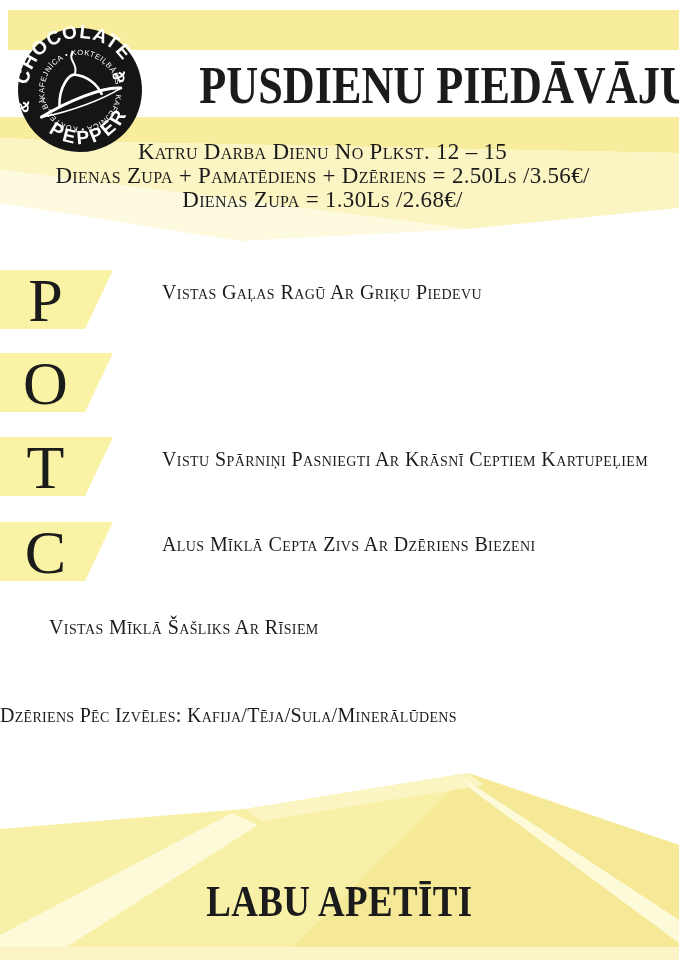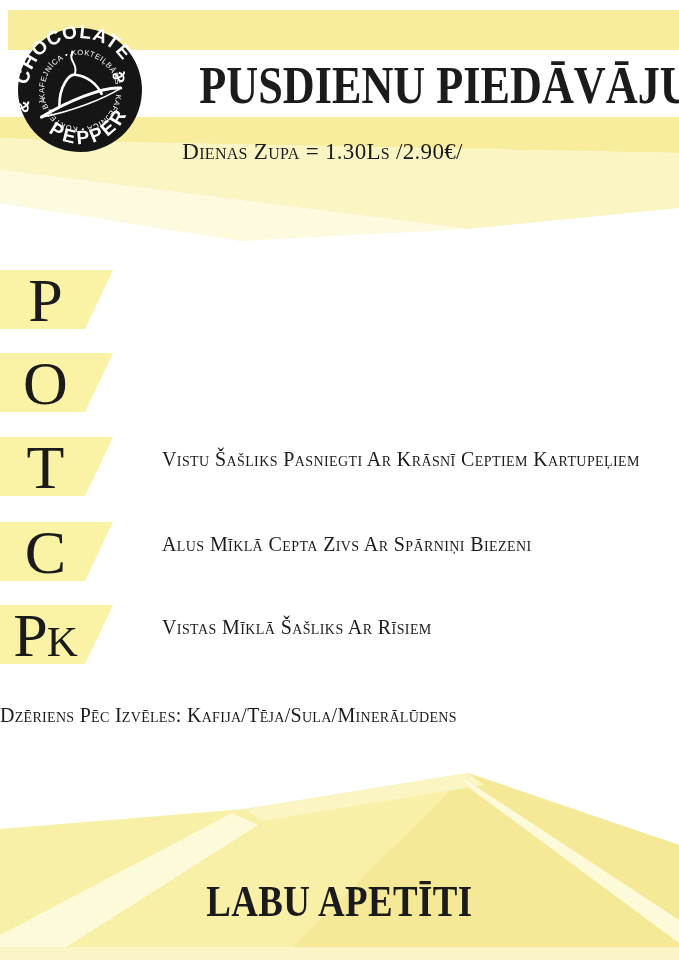--- a/index.html
+++ b/index.html
@@ -112,54 +112,54 @@
       <path d="M 20,81 C 48,72 88,66 104,72" stroke-width="3"></path>
       <path d="M 20,81 C 52,83 86,78 104,72" stroke-width="1.6"></path>
     </g>
   </svg>
 
   <div class="title-wrap">
     <div class="title">PUSDIENU PIEDĀVĀJUMS</div>
   </div>
 
   <div class="offer">
-    <div>Dienas Zupa = 1.30Ls /2.90€/</div>
+    <div>Katru Darba Dienu No Plkst. 12 – 15</div>
+    <div>Dienas Zupa + Pamatēdiens + Dzēriens = 2.50Ls /3.56€/</div>
+    <div>Dienas Zupa = 1.30Ls /2.68€/</div>
   </div>
 
   <div class="day-rows">
     <div class="day-row">
       <div class="day-band">
         <span class="day-letter">P</span>
       </div>
+      <div class="dish">Vistas Gaļas Ragū Ar Griķu Piedevu</div>
     </div>
 
     <div class="day-row">
       <div class="day-band">
         <span class="day-letter">O</span>
       </div>
     </div>
 
     <div class="day-row">
       <div class="day-band">
         <span class="day-letter">T</span>
       </div>
-      <div class="dish">Vistu Šašliks Pasniegti Ar Krāsnī Ceptiem Kartupeļiem</div>
+      <div class="dish">Vistu Spārniņi Pasniegti Ar Krāsnī Ceptiem Kartupeļiem</div>
     </div>
 
     <div class="day-row">
       <div class="day-band">
         <span class="day-letter">C</span>
       </div>
-      <div class="dish">Alus Mīklā Cepta Zivs Ar Spārniņi Biezeni</div>
+      <div class="dish">Alus Mīklā Cepta Zivs Ar Dzēriens Biezeni</div>
     </div>
 
     <div class="day-row">
-      <div class="day-band">
-        <span class="day-letter">Pk</span>
-      </div>
       <div class="dish">Vistas Mīklā Šašliks Ar Rīsiem</div>
     </div>
   </div>
 
   <div class="drinks">Dzēriens Pēc Izvēles: Kafija/Tēja/Sula/Minerālūdens</div>
 
   <div class="bon-appetit-wrap">
     <div class="bon-appetit">LABU APETĪTI</div>
   </div>
 

